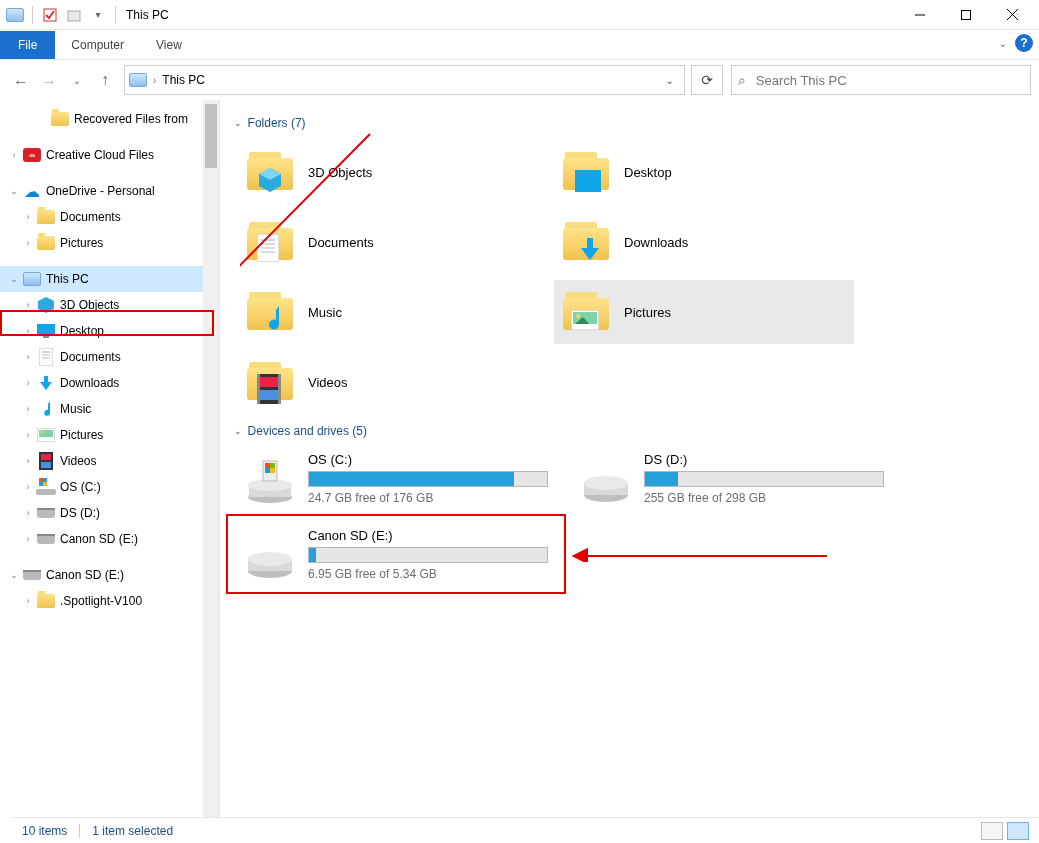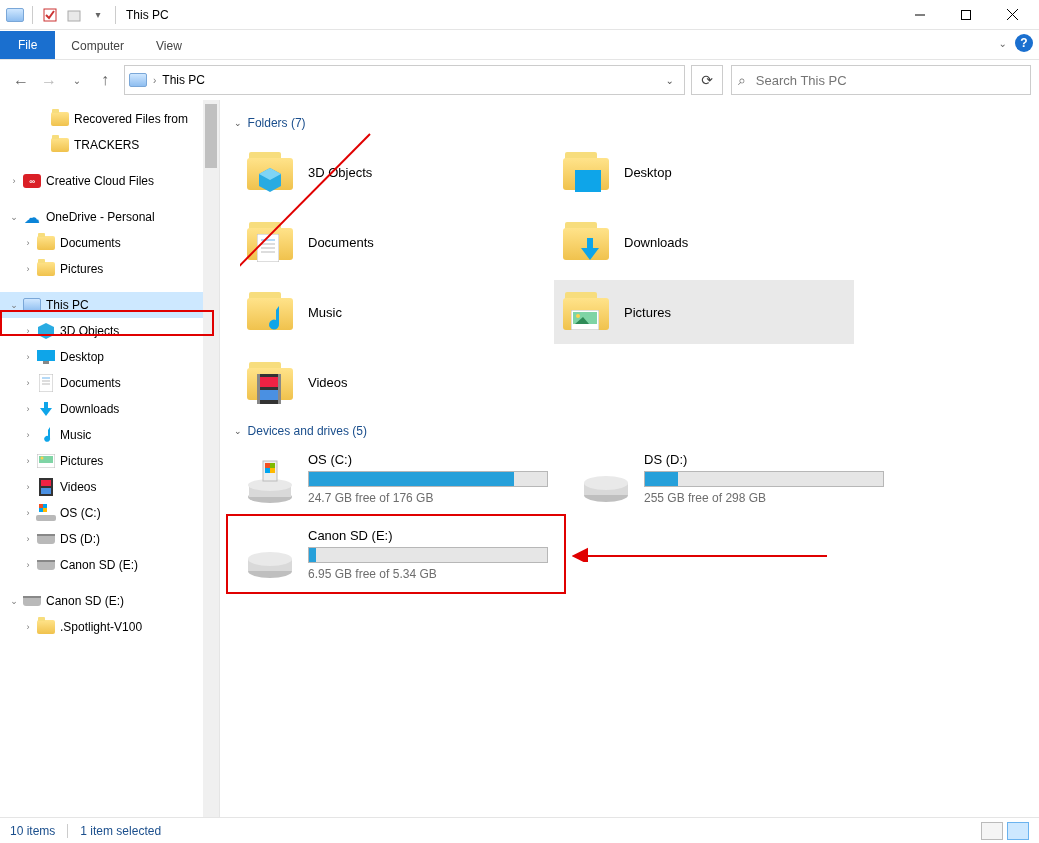--- a/index.html
+++ b/index.html
@@ -4,21 +4,21 @@
 <style>
   html,body{margin:0;padding:0;font-family:"Segoe UI",Arial,sans-serif;font-size:12px;color:#000;background:#fff;width:1039px;height:843px;overflow:hidden}
   *{box-sizing:border-box}
   .titlebar{height:30px;display:flex;align-items:center;padding:0 4px;border-bottom:1px solid #e5e5e5;position:relative}
   .titlebar .qat{display:flex;align-items:center;gap:2px}
   .qat-ic{width:22px;height:22px;display:flex;align-items:center;justify-content:center}
   .titlebar .sep{width:1px;height:18px;background:#ccc;margin:0 4px}
   .titlebar .wtitle{margin-left:6px;font-size:12px}
   .titlebar .spacer{flex:1}
   .wc{width:46px;height:30px;display:flex;align-items:center;justify-content:center}
-  .ribbon{height:30px;display:flex;align-items:flex-end;position:relative;border-bottom:1px solid #e5e5e5}
+  .ribbon{height:30px;display:flex;align-items:center;position:relative;border-bottom:1px solid #e5e5e5}
   .tab{padding:6px 16px;font-size:12px;color:#444}
   .tab.file{background:#1a6fcf;color:#fff;padding:7px 18px}
   .rib-right{position:absolute;right:6px;top:4px;display:flex;align-items:center;gap:8px}
   .help{width:18px;height:18px;border-radius:50%;background:#1a6fcf;color:#fff;font-weight:bold;font-size:12px;display:flex;align-items:center;justify-content:center}
   .chev{font-size:10px;color:#666}
   .navbar{height:40px;display:flex;align-items:center;padding:4px 8px;gap:2px}
   .navbtn{width:26px;height:26px;display:flex;align-items:center;justify-content:center;color:#666;font-size:16px}
   .navbtn.disabled{color:#bbb}
   .addrbox{flex:1;height:30px;border:1px solid #ccc;display:flex;align-items:center;padding:0 4px;margin:0 4px}
   .addrbox .crumb{display:flex;align-items:center;gap:6px}
@@ -60,21 +60,21 @@
   .bar{width:240px;height:16px;border:1px solid #b7b7b7;background:#e6e6e6;position:relative}
   .bar-fill{position:absolute;left:0;top:0;bottom:0;background:#26a0da}
   .dfree{color:#6d6d6d;font-size:12px;margin-top:4px}
   
   .sfolder{width:18px;height:14px;background:linear-gradient(#ffe38a,#f0c24d);border-radius:2px;position:relative}
   .sfolder::before{content:"";position:absolute;left:1px;top:-3px;width:7px;height:4px;background:#f7dd7d;border-radius:1px 1px 0 0}
   .pc-ic{width:18px;height:14px;border:1px solid #7aa7d8;background:linear-gradient(#cfe7ff,#8fbef0);border-radius:2px}
   .cloud-ic{font-size:16px;color:#0a84d8}
   .drive-ic{width:18px;height:10px;background:#b9b9b9;border-radius:0 0 3px 3px;border-top:2px solid #888}
   
-  .status{position:absolute;left:0;right:0;bottom:0;height:26px;border-top:1px solid #e5e5e5;display:flex;align-items:center;padding:0 10px;font-size:12px;color:#1a4e8c;background:#fff}
+  .status{position:absolute;left:12px;right:0;bottom:0;height:26px;border-top:1px solid #e5e5e5;display:flex;align-items:center;padding:0 10px;font-size:12px;color:#1a4e8c;background:#fff}
   .status .sep2{width:1px;height:14px;background:#ccc;margin:0 12px}
   .status .spacer{flex:1}
   .viewbtn{width:22px;height:18px;border:1px solid #bbb;margin-left:4px;background:#f5f5f5}
   .viewbtn.act{background:#cde8ff;border-color:#6bb3ef}
   
   .ann-arrow{position:absolute;stroke:#e00000;stroke-width:2;fill:none}
 </style>
 </head>
 <body>
 
@@ -153,27 +153,20 @@
 <div class="body">
 
   <div class="tree">
     <div id="tree-mount">
         <div class="tree-item ti-ind2">
           <span class="exp"></span>
           <span class="ic">
             <div class="sfolder"></div>
           </span>
           <span class="lab">Recovered Files from</span>
-        </div>
-        <div class="tree-item ti-ind2">
-          <span class="exp"></span>
-          <span class="ic">
-            <div class="sfolder"></div>
-          </span>
-          <span class="lab">TRACKERS</span>
         </div>
         <div style="height: 10px;"></div>
         <div class="tree-item ti-ind0">
           <span class="exp">›</span>
           <span class="ic">
             <div style="width:18px;height:14px;background:#da1f26;border-radius:3px;color:#fff;font-size:8px;font-weight:bold;display:flex;align-items:center;justify-content:center">∞</div>
           </span>
           <span class="lab">Creative Cloud Files</span>
         </div>
         <div style="height: 10px;"></div>

